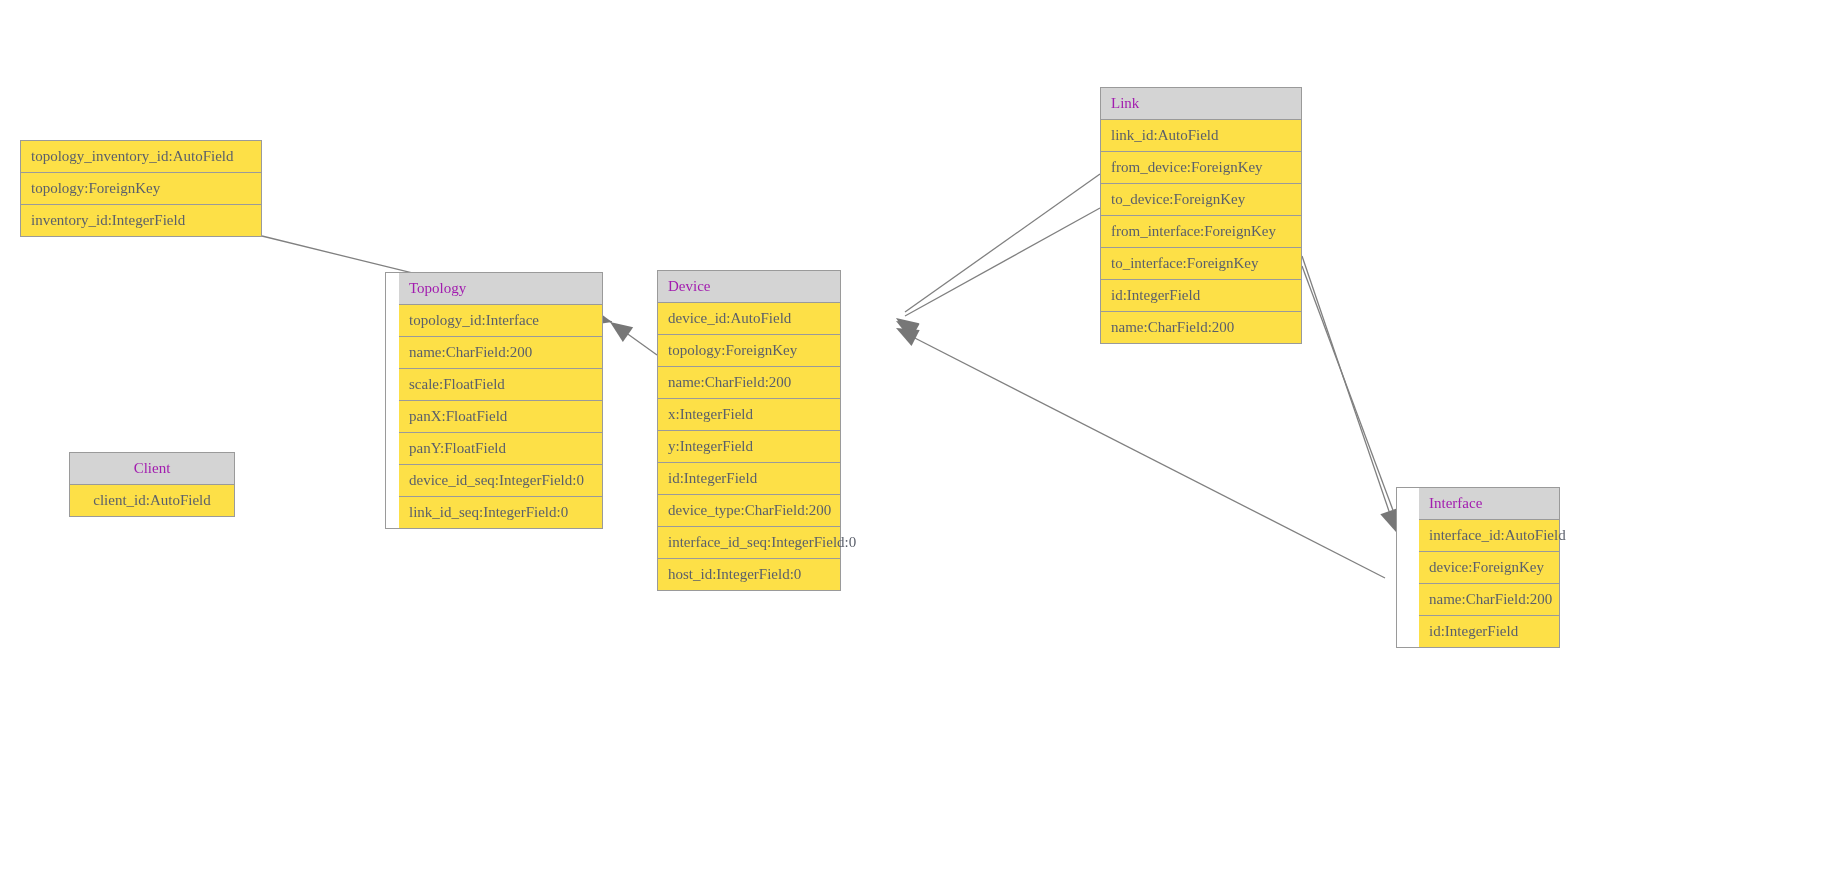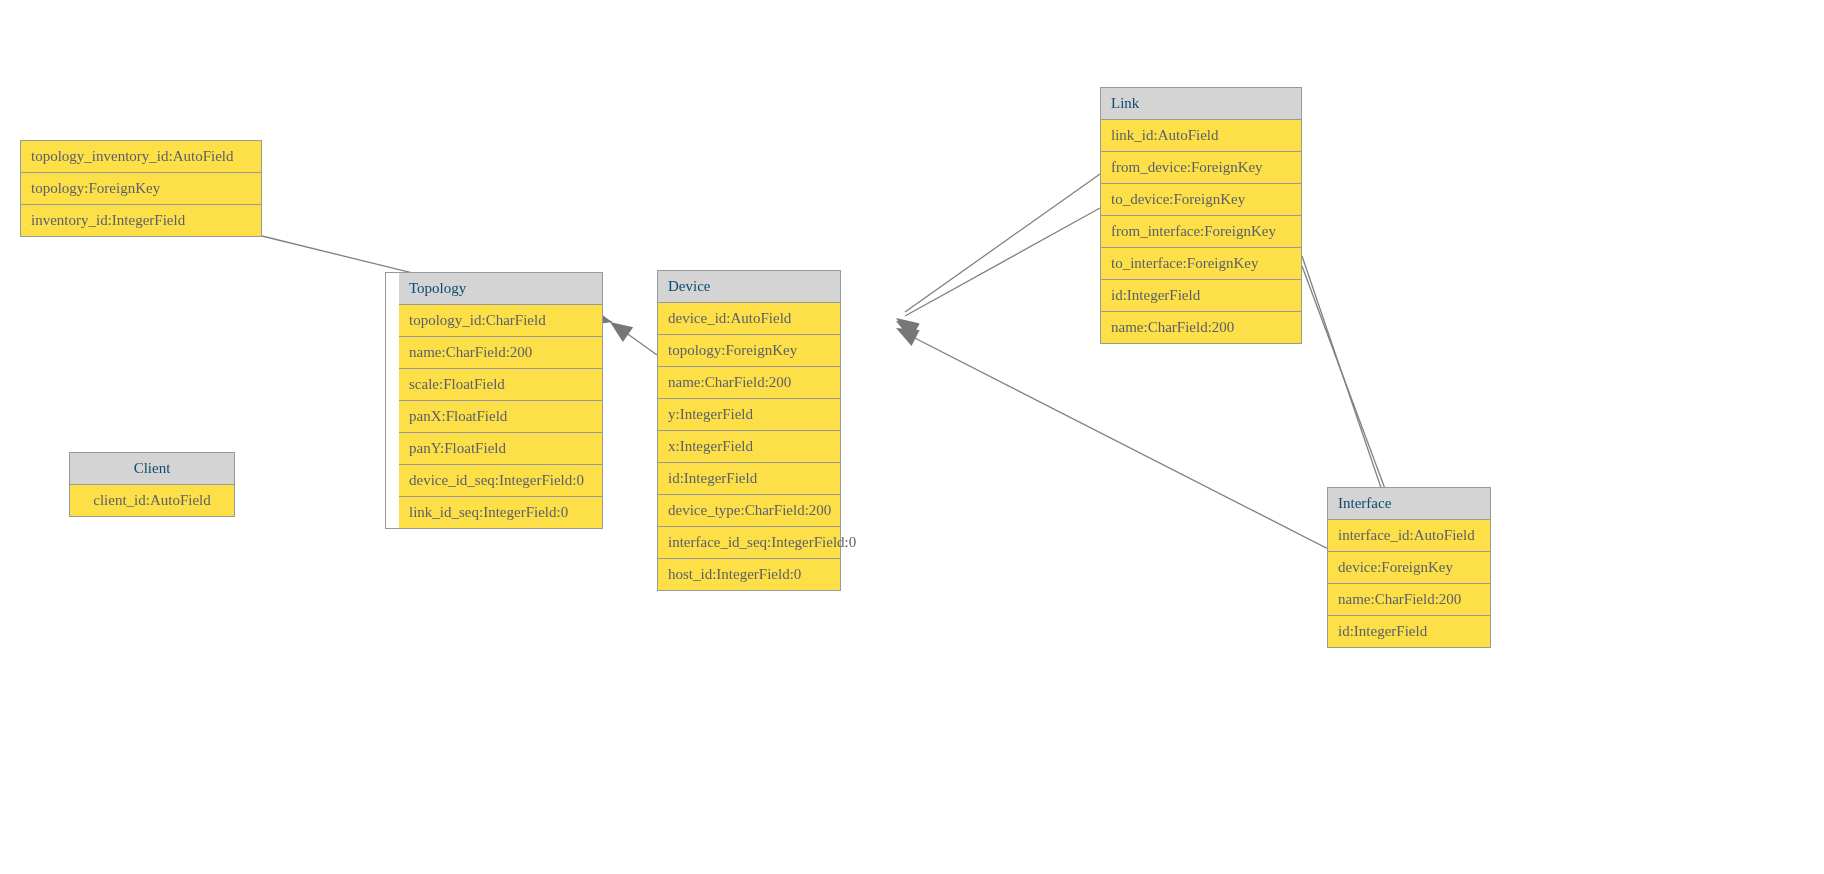--- a/index.html
+++ b/index.html
@@ -16,21 +16,21 @@
   .entity{
     position:absolute;
     z-index:2;
     border:1px solid #9a9a9a;
     border-collapse:collapse;
     background:#ffffff;
     box-sizing:border-box;
   }
   .entity .title{
     background:#d4d4d4;
-    color:#0c4a6e;
+    color:#a21caf;
     font-size:15px;
     padding:7px 10px;
     border-bottom:1px solid #9a9a9a;
     box-sizing:border-box;
     white-space:nowrap;
   }
   .entity .attr{
     background:#fde047;
     color:#5a5f6b;
     font-size:15px;
@@ -75,54 +75,54 @@
         <polygon points="0,0 -22,-9 -22,9" fill="#777777" transform="translate(896,328) rotate(207)"></polygon>
       </g>
     </svg>
 <div class="entity" style="left: 20px; top: 140px; width: 242px;">
       <div class="attr">topology_inventory_id:AutoField</div>
       <div class="attr">topology:ForeignKey</div>
       <div class="attr">inventory_id:IntegerField</div>
     </div>
     <div class="entity" style="left: 385px; top: 272px; width: 218px; padding-left: 13px;">
       <div class="title">Topology</div>
-      <div class="attr">topology_id:CharField</div>
+      <div class="attr">topology_id:Interface</div>
       <div class="attr">name:CharField:200</div>
       <div class="attr">scale:FloatField</div>
       <div class="attr">panX:FloatField</div>
       <div class="attr">panY:FloatField</div>
       <div class="attr">device_id_seq:IntegerField:0</div>
       <div class="attr">link_id_seq:IntegerField:0</div>
     </div>
     <div class="entity" style="left: 69px; top: 452px; width: 166px; text-align: center;">
       <div class="title">Client</div>
       <div class="attr">client_id:AutoField</div>
     </div>
     <div class="entity" style="left: 657px; top: 270px; width: 184px;">
       <div class="title">Device</div>
       <div class="attr">device_id:AutoField</div>
       <div class="attr">topology:ForeignKey</div>
       <div class="attr">name:CharField:200</div>
+      <div class="attr">x:IntegerField</div>
       <div class="attr">y:IntegerField</div>
-      <div class="attr">x:IntegerField</div>
       <div class="attr">id:IntegerField</div>
       <div class="attr">device_type:CharField:200</div>
       <div class="attr">interface_id_seq:IntegerField:0</div>
       <div class="attr">host_id:IntegerField:0</div>
     </div>
     <div class="entity" style="left: 1100px; top: 87px; width: 202px;">
       <div class="title">Link</div>
       <div class="attr">link_id:AutoField</div>
       <div class="attr">from_device:ForeignKey</div>
       <div class="attr">to_device:ForeignKey</div>
       <div class="attr">from_interface:ForeignKey</div>
       <div class="attr">to_interface:ForeignKey</div>
       <div class="attr">id:IntegerField</div>
       <div class="attr">name:CharField:200</div>
     </div>
-    <div class="entity" style="left: 1327px; top: 487px; width: 164px;">
+    <div class="entity" style="left: 1396px; top: 487px; width: 164px; padding-left: 22px;">
       <div class="title">Interface</div>
       <div class="attr">interface_id:AutoField</div>
       <div class="attr">device:ForeignKey</div>
       <div class="attr">name:CharField:200</div>
       <div class="attr">id:IntegerField</div>
     </div>
   </div>
 
 </body></html>

